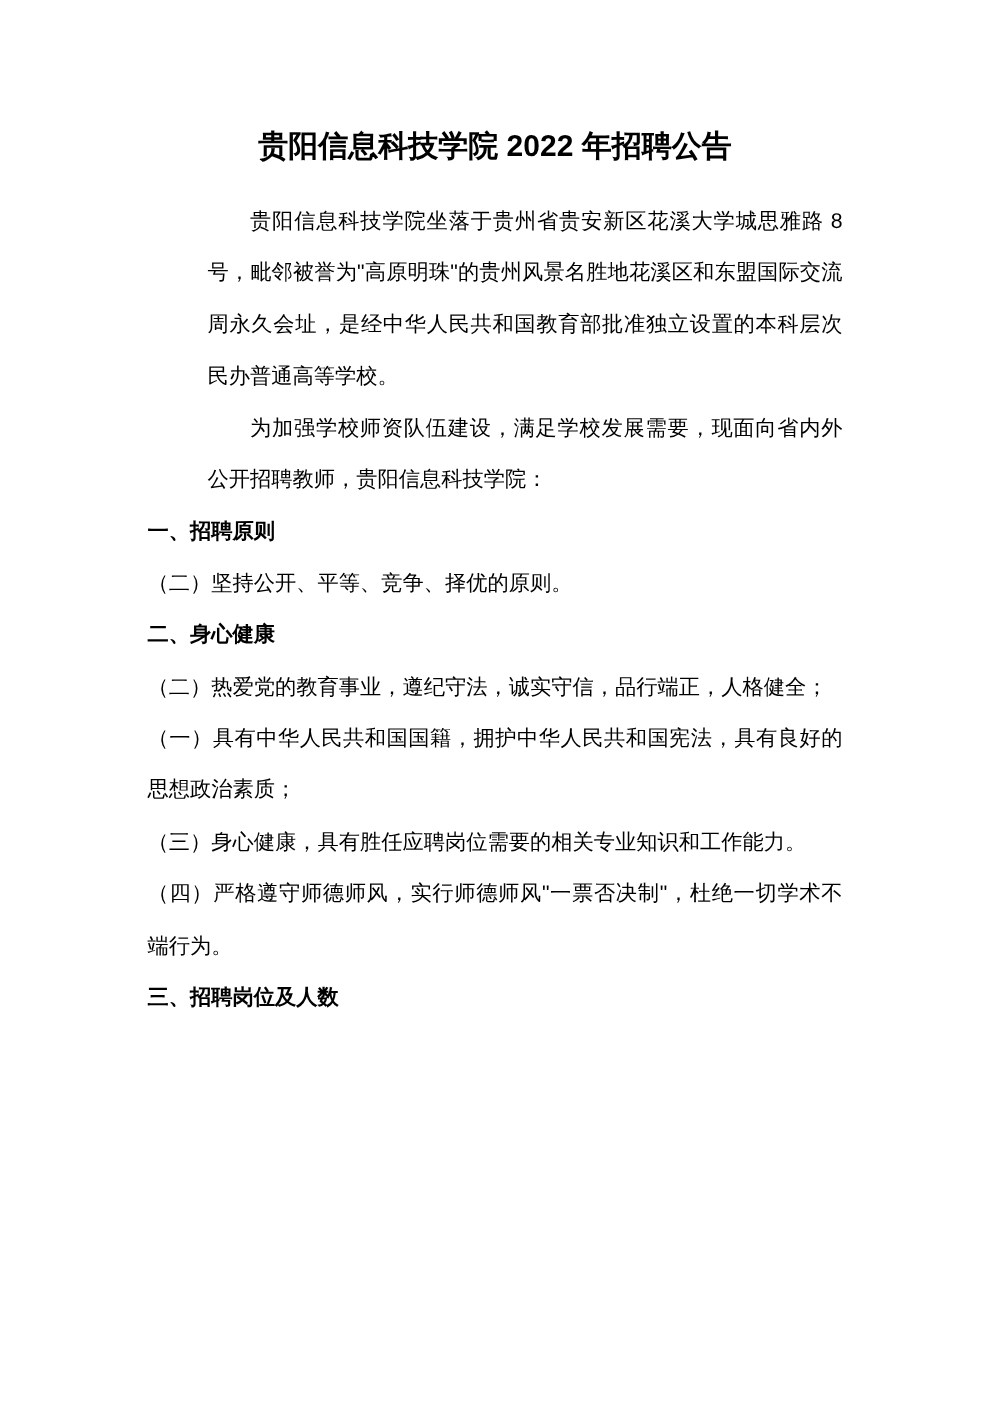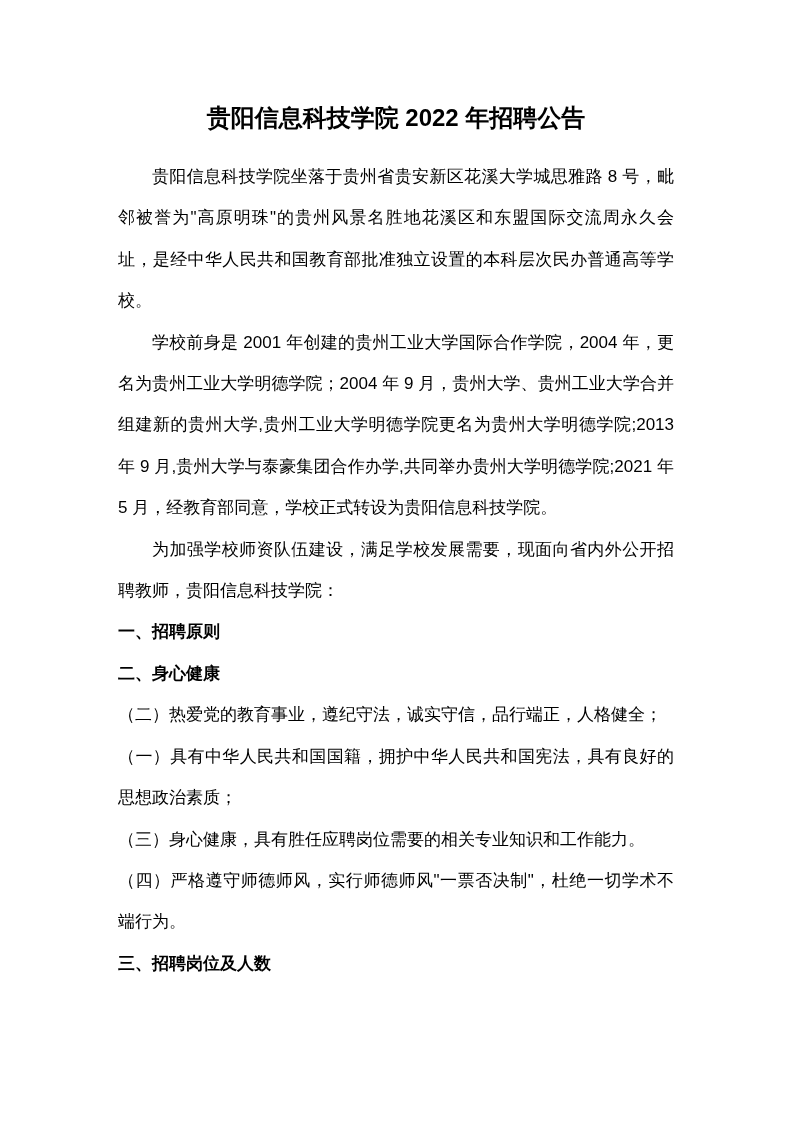--- a/index.html
+++ b/index.html
@@ -29,46 +29,47 @@
   }
   .block {
     font-size: 17px;
     line-height: 41.4px;
     margin: 0;
     text-align: justify;
     word-break: break-all;
   }
   .para {
     text-indent: 2em;
+    margin-left: 48px;
   }
   .item {
     text-indent: 0;
   }
   .heading {
     text-indent: 0;
     font-weight: bold;
     text-align: left;
   }
 </style>
 </head>
 <body>
 
 <div class="page">
 
   <h1 class="doc-title">贵阳信息科技学院 2022 年招聘公告</h1>
 
   <p class="block para">贵阳信息科技学院坐落于贵州省贵安新区花溪大学城思雅路 8 号，毗邻被誉为"高原明珠"的贵州风景名胜地花溪区和东盟国际交流周永久会址，是经中华人民共和国教育部批准独立设置的本科层次民办普通高等学校。</p>
 
-  <p class="block para">学校前身是 2001 年创建的贵州工业大学国际合作学院，2004 年，更名为贵州工业大学明德学院；2004 年 9 月，贵州大学、贵州工业大学合并组建新的贵州大学,贵州工业大学明德学院更名为贵州大学明德学院;2013 年 9 月,贵州大学与泰豪集团合作办学,共同举办贵州大学明德学院;2021 年 5 月，经教育部同意，学校正式转设为贵阳信息科技学院。</p>
 
   <p class="block para">为加强学校师资队伍建设，满足学校发展需要，现面向省内外公开招聘教师，贵阳信息科技学院：</p>
 
   <p class="block heading">一、招聘原则</p>
 
 
+  <p class="block item">（二）坚持公开、平等、竞争、择优的原则。</p>
 
   <p class="block heading">二、身心健康</p>
 
   <p class="block item">（二）热爱党的教育事业，遵纪守法，诚实守信，品行端正，人格健全；</p>
 
   <p class="block item">（一）具有中华人民共和国国籍，拥护中华人民共和国宪法，具有良好的思想政治素质；</p>
 
   <p class="block item">（三）身心健康，具有胜任应聘岗位需要的相关专业知识和工作能力。</p>
 
   <p class="block item">（四）严格遵守师德师风，实行师德师风"一票否决制"，杜绝一切学术不端行为。</p>

